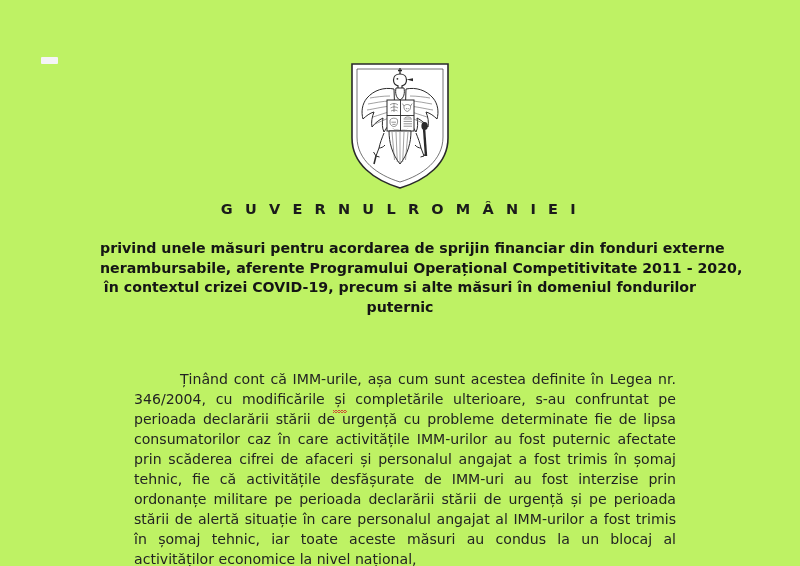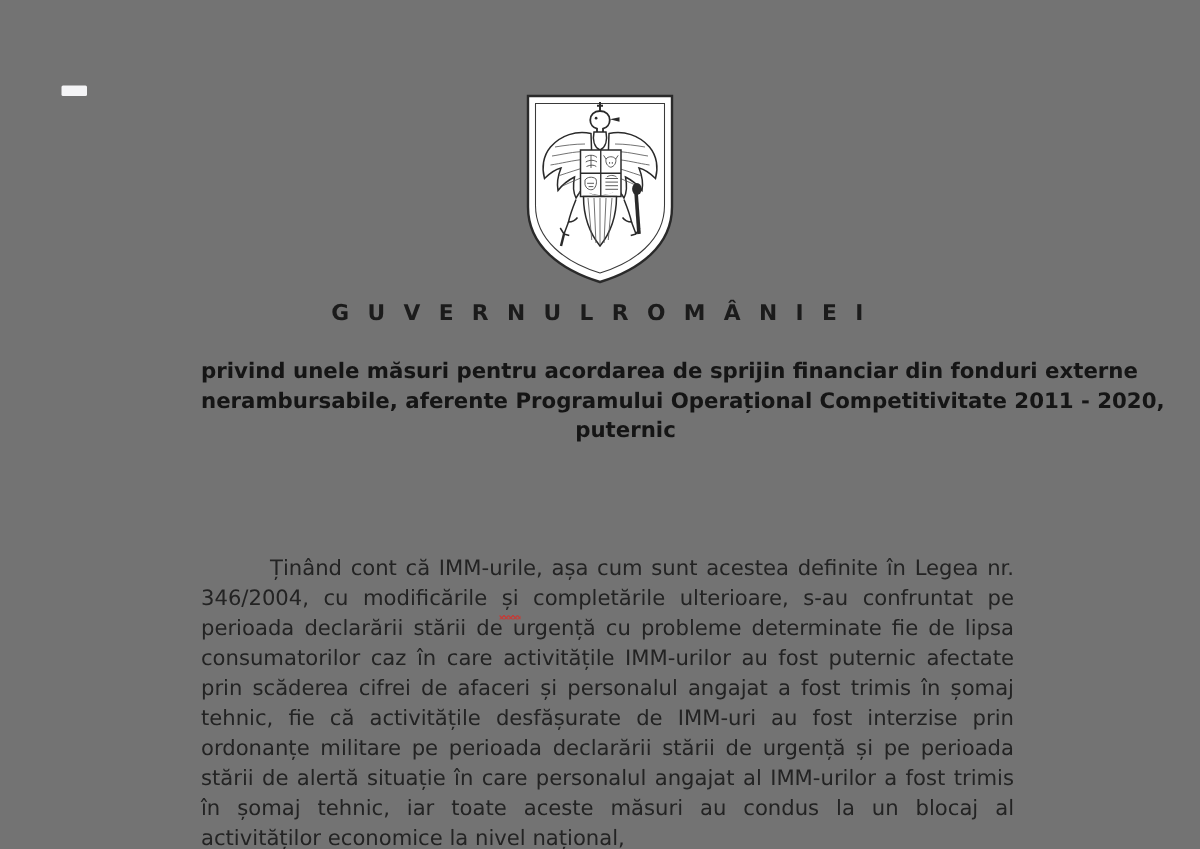--- a/index.html
+++ b/index.html
@@ -12,21 +12,21 @@
     height: 566px;
     overflow: hidden;
     font-family: "DejaVu Sans", sans-serif;
     color: #1a1a1a;
   }
 
   .page {
     position: relative;
     width: 800px;
     height: 566px;
-    background: #737373;
+    background: #bef264;
     box-sizing: border-box;
   }
 
   
   .corner-speck {
     position: absolute;
     left: 41px;
     top: 57px;
     width: 17px;
     height: 7px;
@@ -81,21 +81,20 @@
   .title-sub {
     margin-top: 3px;
     font-size: 14.2px;
     font-weight: 700;
     line-height: 19.6px;
     color: #151515;
   }
   .title-sub .tl {
     display: block;
     white-space: nowrap;
-    margin-left: 34px;
   }
 
   
   .body-block {
     position: absolute;
     left: 124px;
     width: 562px;
     top: 360px;
   }
   .para {
@@ -223,20 +222,21 @@
       <ellipse cx="78.6" cy="66" rx="3.2" ry="4" fill="#2a2a2a"></ellipse>
     </svg>
   </div>
 
   <div class="gov-line">G U V E R N U L   R O M Â N I E I</div>
 
   <div class="title-block">
     <div class="title-sub">
       <span class="tl">privind unele măsuri pentru acordarea de sprijin financiar din fonduri externe</span>
       <span class="tl">nerambursabile, aferente Programului Operațional Competitivitate 2011 - 2020,</span>
+      <span class="tl">în contextul crizei COVID-19, precum si alte măsuri în domeniul fondurilor</span>
       <span class="tl">puternic</span>
     </div>
   </div>
 
   <div class="body-block">
     <p class="para"><span class="indent"></span><span>Ținând cont că IMM-urile, așa cum sunt acestea definite în Legea nr. 346/2004, cu modificările </span><span class="squiggle">și</span><span> completările ulterioare, s-au confruntat pe perioada declarării stării de urgență cu probleme determinate fie de lipsa consumatorilor caz în care activitățile IMM-urilor au fost puternic afectate prin scăderea cifrei de afaceri și personalul angajat a fost trimis în șomaj tehnic, fie că activitățile desfășurate de IMM-uri au fost interzise prin ordonanțe militare pe perioada declarării stării de urgență și pe perioada stării de alertă situație în care personalul angajat al IMM-urilor a fost trimis în șomaj tehnic, iar toate aceste măsuri au condus la un blocaj al activităților economice la nivel național,</span></p>
     <p class="para"><span class="indent"></span><span>Deoarece IMM-urile dețin o pondere importantă în activitatea economică la nivel național, numărul total al acestora fiind de 723.595 companii cu o pondere</span></p>
   </div>
 
 </div>

